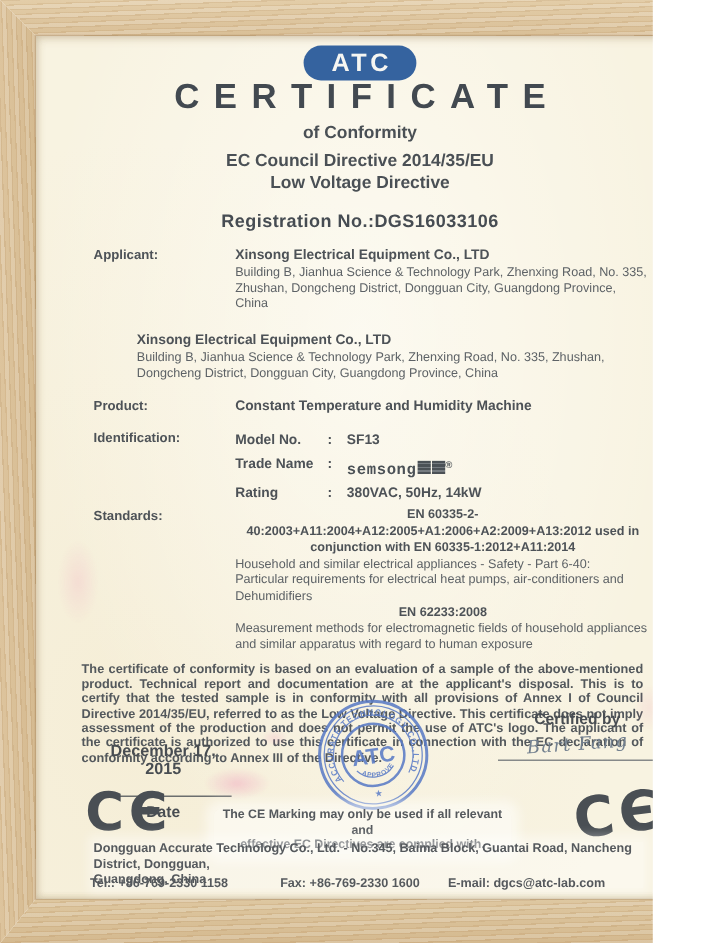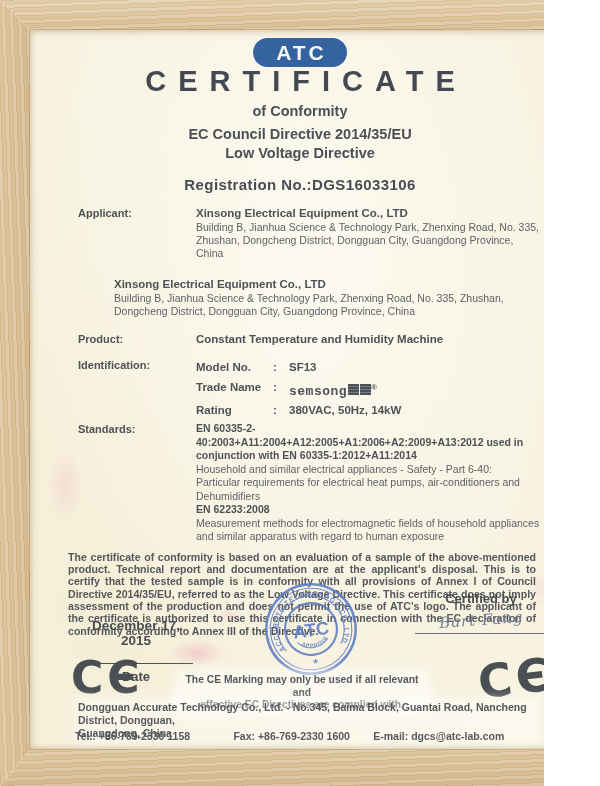--- a/index.html
+++ b/index.html
@@ -74,21 +74,21 @@
   .id-row{display:flex;line-height:19.5px;font-size:11.5px;}
   .id-name{width:77px;flex:0 0 77px;font-weight:bold;color:#4d5257;}
   .id-colon{width:16px;flex:0 0 16px;font-weight:bold;color:#4d5257;}
   .id-value{font-weight:bold;color:#4d5257;}
   .brand-word{font-family:Liberation Mono, monospace;font-weight:bold;font-size:13px;
     letter-spacing:.5px;color:#4b5156;}
   .cjk-block{display:inline-block;width:11px;height:11px;margin-left:1px;vertical-align:-1px;
     background:repeating-linear-gradient(0deg,#4b5156 0 2px,#757b80 2px 3px);}
   .reg-mark{font-size:8px;vertical-align:super;color:#4b5156;}
   .std-line{font-size:10.5px;line-height:13.5px;color:#5d6266;}
-  .std-bold{font-weight:bold;color:#4d5257;}
+  .std-bold{font-weight:bold;color:#4d5257;text-align:center;}
   
   .decl{
     margin:7px 34px 0 38px;text-align:justify;
     font-size:10.6px;line-height:12.3px;font-weight:bold;color:#53585c;
   }
   
   .abs{position:absolute;}
   .date-block{left:49px;top:588px;width:114px;text-align:center;}
   .date-value{font-size:13.5px;font-weight:bold;color:#484d52;padding-bottom:15px;
     border-bottom:1.5px solid #4a4f54;}

